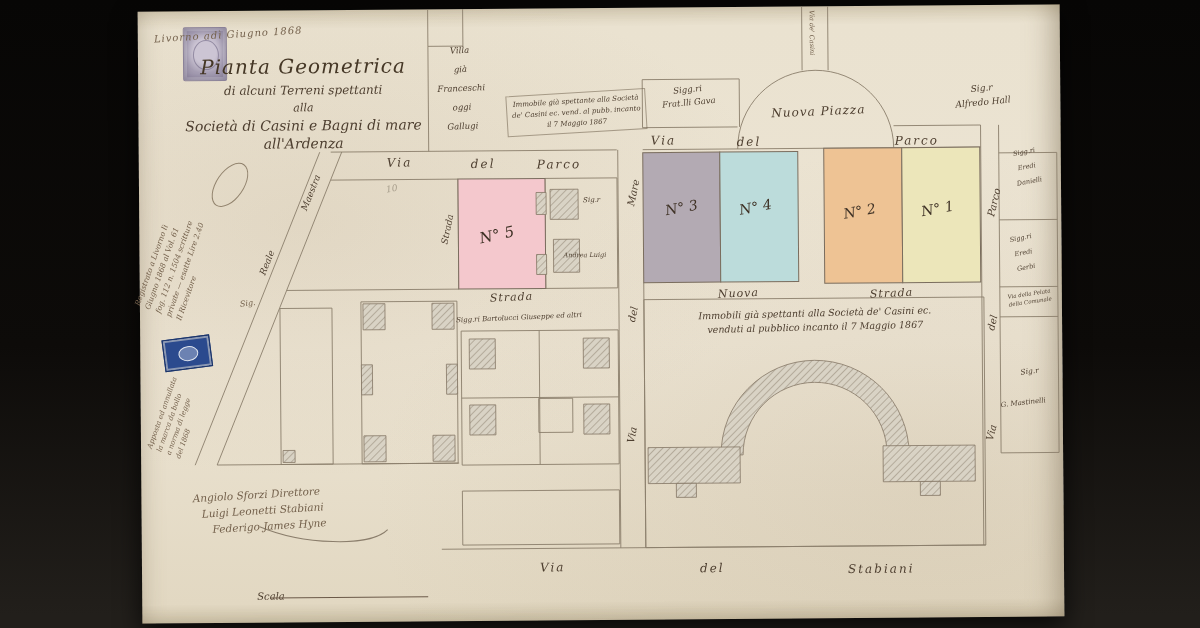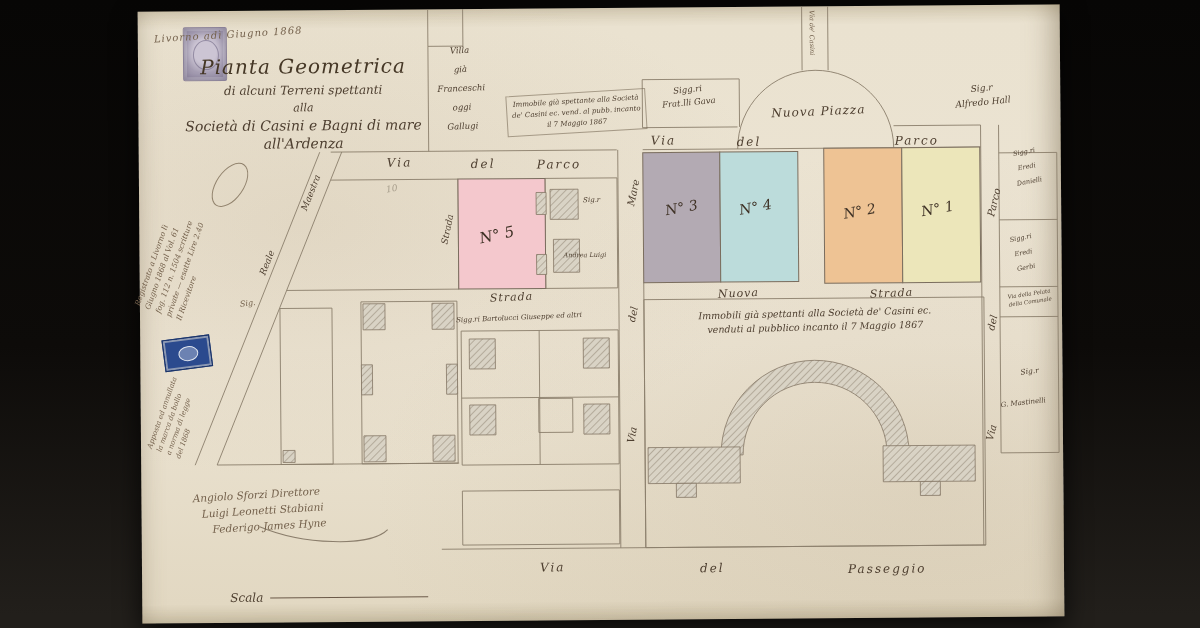--- a/index.html
+++ b/index.html
@@ -210,21 +210,21 @@
     <span class="lbl vert" style="left:846px;top:210px;font-size:10px;transform:rotate(-76deg);">Parco</span>
     <span class="lbl vert" style="left:845px;top:324px;font-size:10px;transform:rotate(-76deg);">del</span>
     <span class="lbl vert" style="left:843px;top:434px;font-size:10px;transform:rotate(-76deg);">Via</span>
 
     <span class="lbl" style="left:350px;top:282px;font-size:11px;letter-spacing:1px;transform:rotate(-2deg);">Strada</span>
     <span class="lbl" style="left:578px;top:280px;font-size:11px;letter-spacing:1px;transform:rotate(-2deg);">Nuova</span>
     <span class="lbl" style="left:730px;top:281px;font-size:11px;letter-spacing:1px;transform:rotate(-2deg);">Strada</span>
 
     <span class="lbl" style="left:398px;top:552px;font-size:12px;letter-spacing:2px;">Via</span>
     <span class="lbl" style="left:558px;top:554px;font-size:12px;letter-spacing:2px;">del</span>
-    <span class="lbl" style="left:706px;top:556px;font-size:12px;letter-spacing:2px;">Passeggio</span>
+    <span class="lbl" style="left:706px;top:556px;font-size:12px;letter-spacing:2px;">Stabiani</span>
 
     <span class="lbl vert" style="left:160px;top:198px;font-size:9px;transform:rotate(-68deg);">Maestra</span>
     <span class="lbl vert" style="left:118px;top:262px;font-size:9px;transform:rotate(-68deg);">Reale</span>
 
     <span class="lbl vert" style="left:300px;top:234px;font-size:9px;transform:rotate(-78deg);">Strada</span>
     <span class="lbl vert" style="left:678px;top:4px;font-size:6.5px;transform:rotate(90deg);color:#6f5d49;">Via de' Casini</span>
 
     <div class="blk" style="left:868px;top:284px;width:56px;font-size:5.5px;line-height:8px;transform:rotate(-8deg);">
       <span>Via della Pelata</span>
       <span>della Comunale</span>
@@ -258,17 +258,17 @@
       <span>Immobili già spettanti alla Società de' Casini ec.</span>
       <span>venduti al pubblico incanto il 7 Maggio 1867</span>
     </div>
 
     <div class="blk hand" style="left:52px;top:474px;width:190px;font-size:10.5px;line-height:16px;transform:rotate(-3deg);">
       <span>Angiolo Sforzi Direttore</span>
       <span style="margin-left:8px;">Luigi Leonetti Stabiani</span>
       <span style="margin-left:18px;">Federigo James Hyne</span>
     </div>
 
-    <span class="lbl" style="left:88px;top:580px;font-size:12px;">Scala</span>
+    <span class="lbl" style="left:115px;top:580px;font-size:10px;">Scala</span>
     <div class="scale-line"></div>
 
   </div>
 </div>
 
 </body></html>

